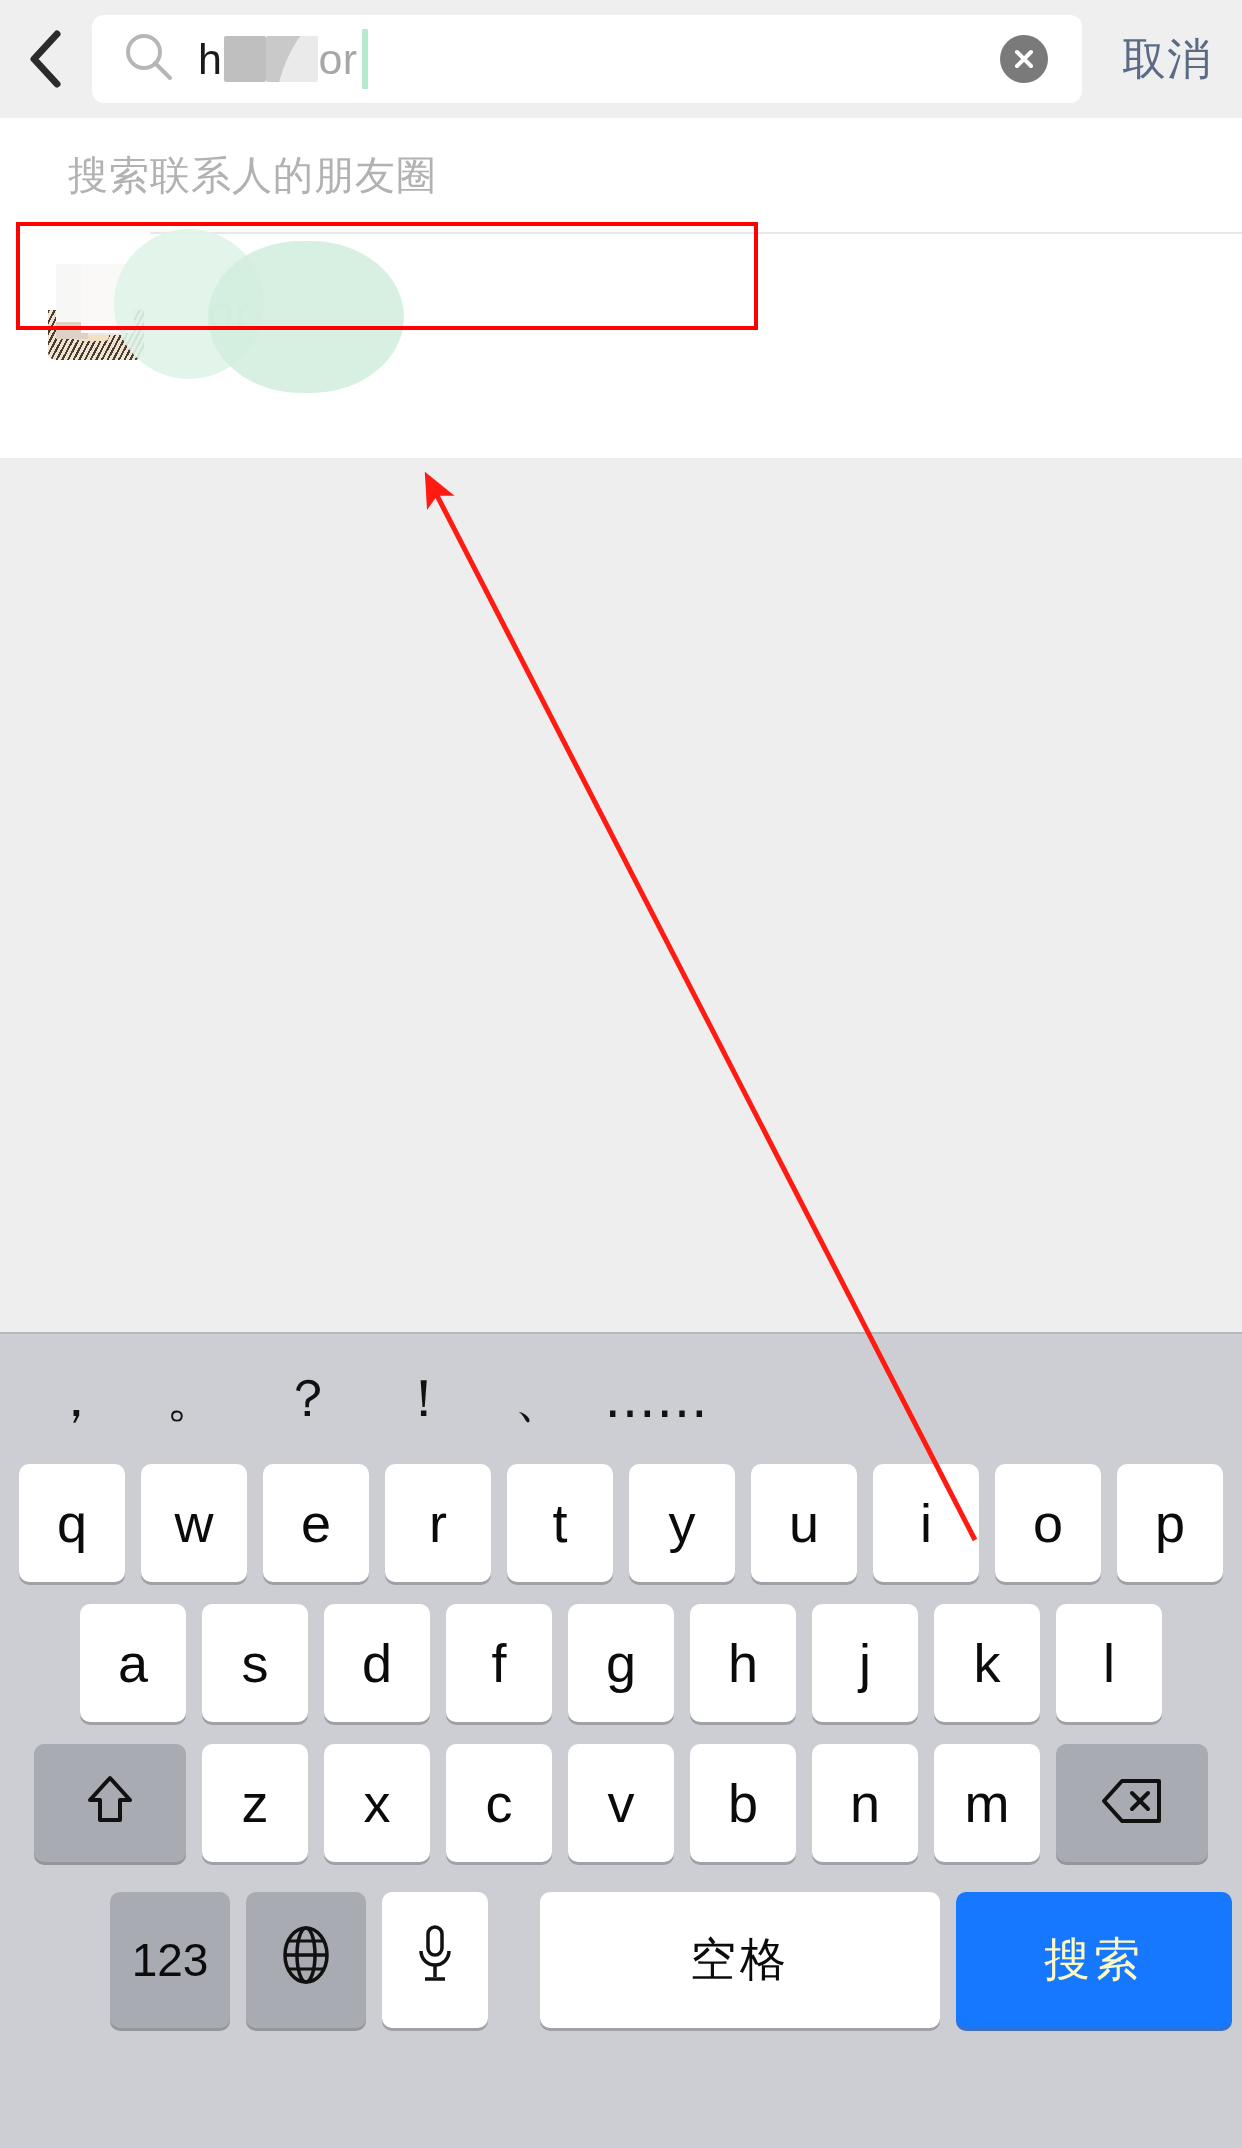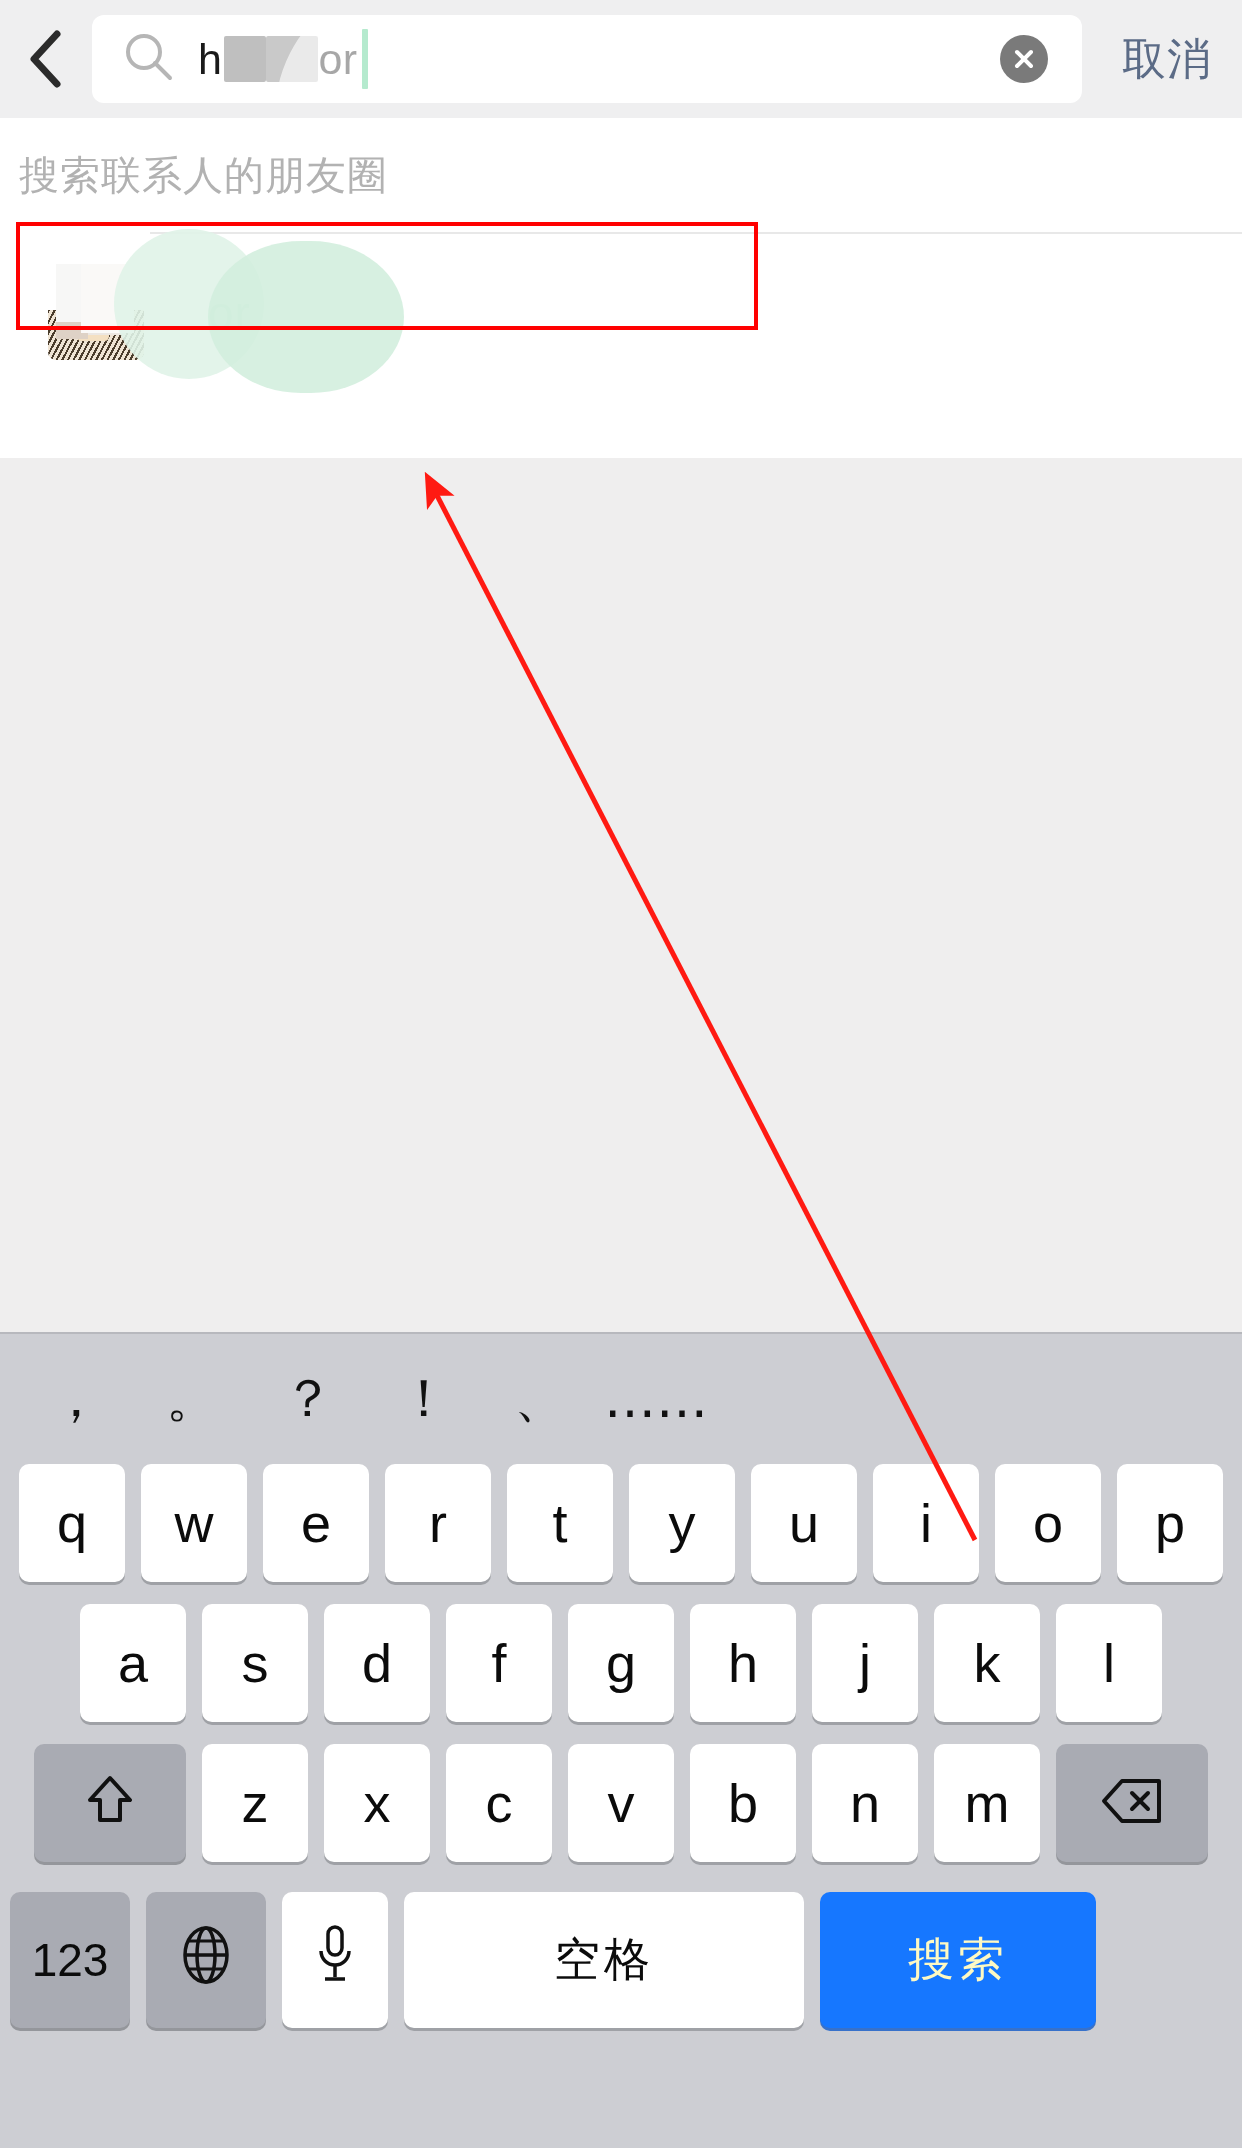--- a/index.html
+++ b/index.html
@@ -97,21 +97,21 @@
 
   
   #results {
     position: absolute; left: 0; top: 118px;
     width: 1242px; height: 340px;
     background: #ffffff;
   }
   #section-header {
     height: 114px;
     display: flex; align-items: center;
-    padding-left: 19px;
+    padding-left: 68px;
     font-size: 40px;
     color: #b2b2b2;
     letter-spacing: 1px;
   }
   #result-row {
     position: relative;
     height: 160px;
     display: flex; align-items: center;
     padding-left: 48px;
     background: #ffffff;
@@ -258,21 +258,21 @@
   #row2 { padding-left: 62px; padding-right: 62px; }
   .key-wide {
     width: 152px; height: 118px;
     background: #a9abb3;
     border-radius: 10px;
     box-shadow: 0 3px 0 rgba(134,136,141,0.8);
     display: flex; align-items: center; justify-content: center;
   }
   .brow {
     display: flex;
-    justify-content: flex-start;
+    justify-content: flex-end;
     align-items: flex-start;
     gap: 16px;
     padding: 8px 10px;
   }
   .bkey-gray {
     background: #a9abb3;
     border-radius: 10px;
     box-shadow: 0 3px 0 rgba(134,136,141,0.8);
     display: flex; align-items: center; justify-content: center;
     height: 136px;
@@ -282,21 +282,21 @@
     background: #ffffff;
     border-radius: 10px;
     box-shadow: 0 3px 0 rgba(134,136,141,0.65);
     display: flex; align-items: center; justify-content: center;
     height: 136px;
     font-size: 46px; color: #0b0b0b;
   }
   #key-123 { width: 120px; }
   #key-globe { width: 120px; }
   #key-mic { width: 106px; }
-  #key-space { width: 400px; font-size: 46px; letter-spacing: 4px; }
+  #key-space { width: 400px; font-size: 46px; letter-spacing: 4px; margin-left: 36px; }
   #key-search {
     width: 276px;
     background: #1677ff;
     color: #fef9c3;
     border-radius: 10px;
     box-shadow: 0 3px 0 rgba(18,90,200,0.8);
     display: flex; align-items: center; justify-content: center;
     height: 136px;
     font-size: 46px; letter-spacing: 4px;
   }

